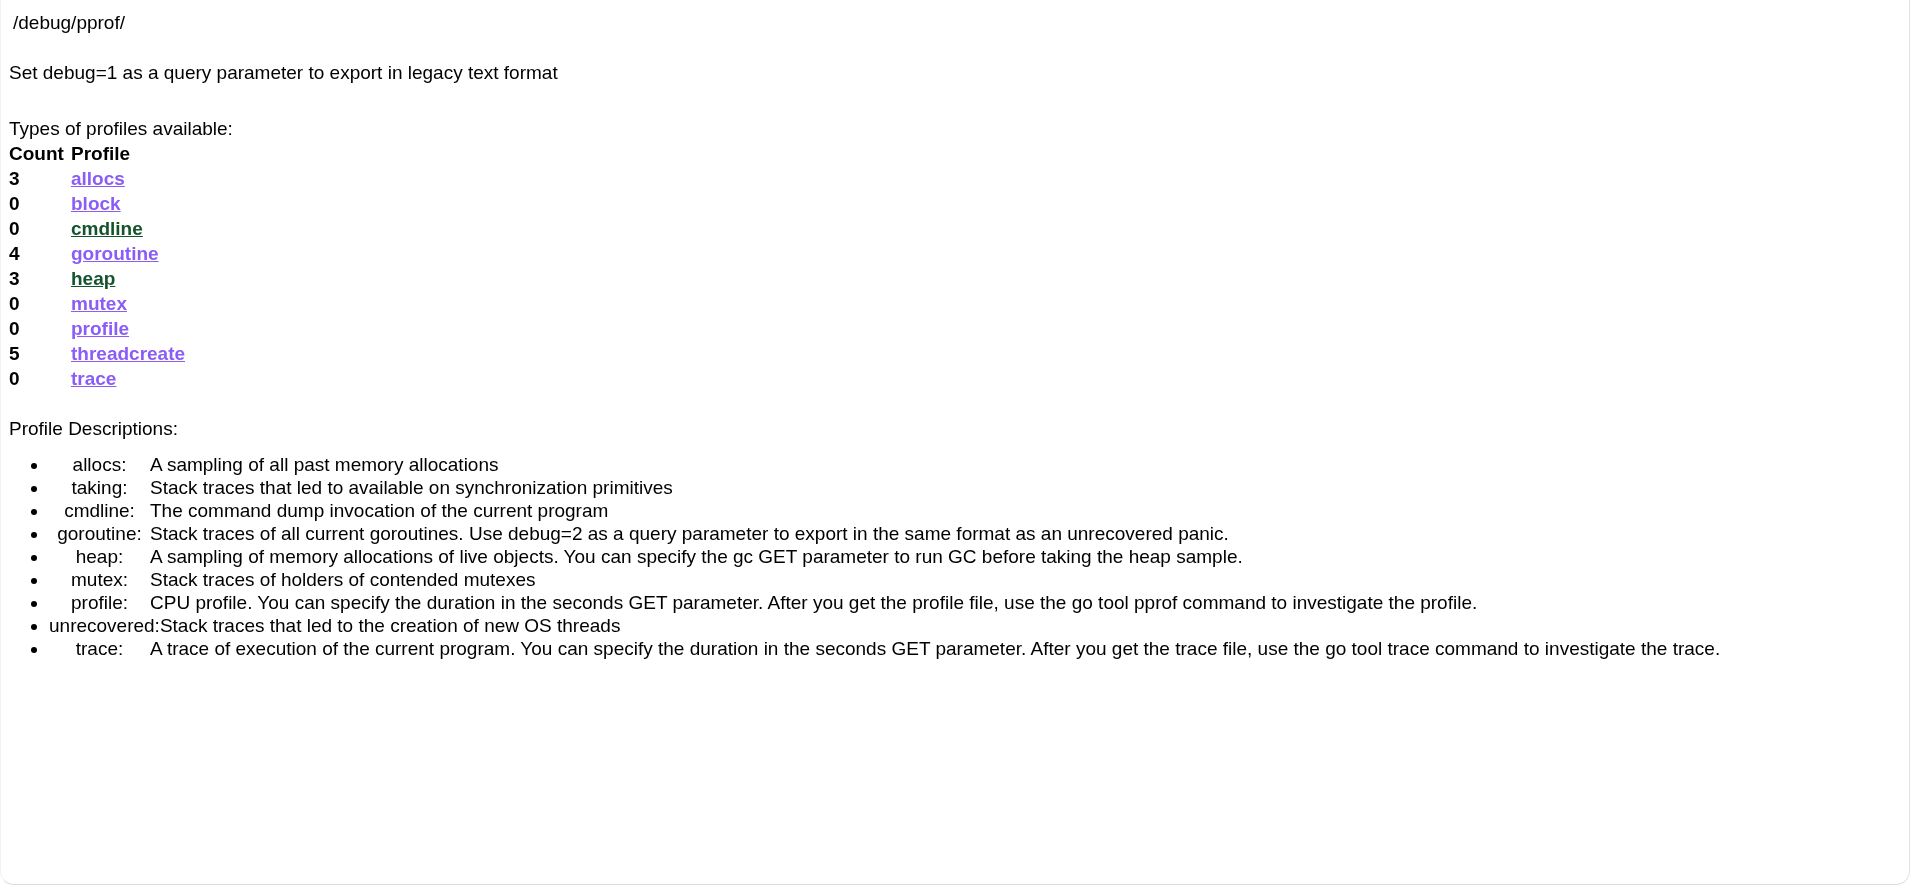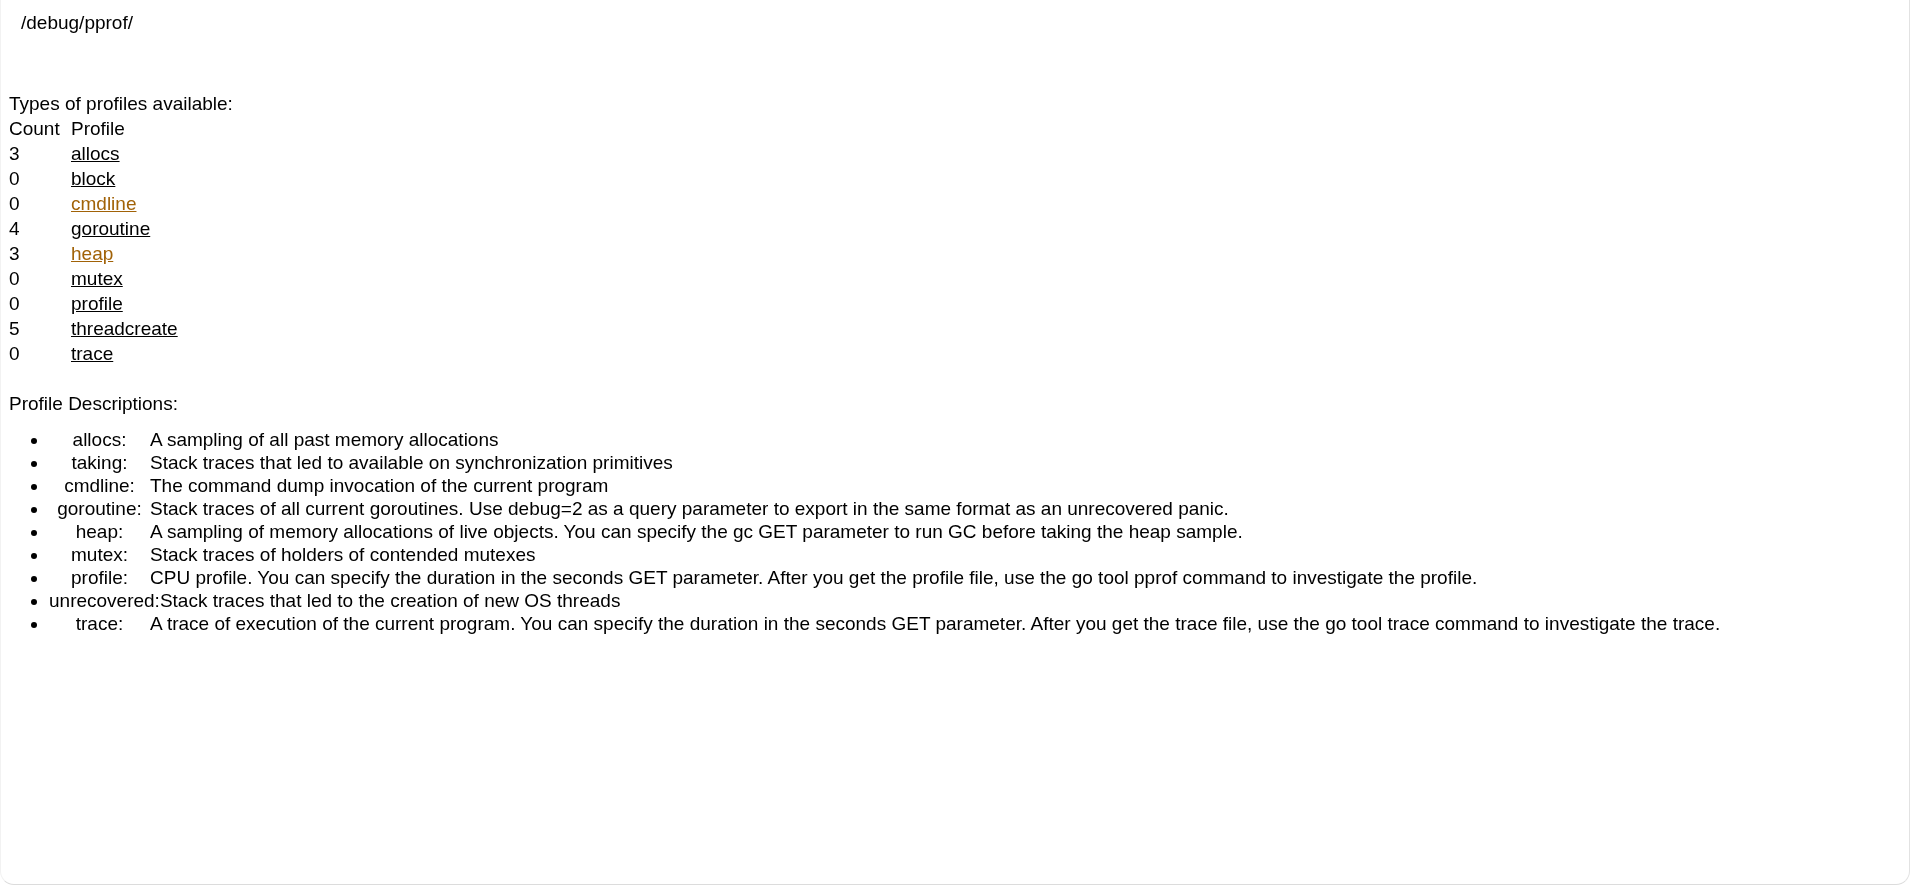--- a/index.html
+++ b/index.html
@@ -34,50 +34,51 @@
   }
 
   
   .line {
     font-size: 19px;
     line-height: 25px;
     white-space: pre;
     margin: 0;
   }
   .title-line {
-    margin: 0 0 0 12px;
+    margin: 0 0 0 4px;
     padding-top: 2px;
   }
   .spacer-md { height: 25px; }
   .spacer-lg { height: 31px; }
 
   
   .profile-table {
     border-collapse: collapse;
     font-size: 19px;
   }
   .profile-table td {
     padding: 0;
     line-height: 25px;
     vertical-align: top;
     white-space: pre;
+    font-weight: bold;
   }
   .col-count {
     width: 62px;
     text-align: left;
   }
   .col-profile {
     text-align: left;
   }
   a.pprof-link {
-    color: #000000;
+    color: #8b5cf6;
     text-decoration: underline;
   }
   a.pprof-link.visited {
-    color: #a16207;
+    color: #14532d;
   }
   .stack-dump-line {
     line-height: 25px;
     font-size: 19px;
   }
 
   
   .desc-heading {
     font-size: 19px;
     line-height: 25px;
@@ -106,20 +107,21 @@
 </head>
 <body>
 
 <div id="viewport">
   <div id="page">
 
     <div class="line title-line">/debug/pprof/</div>
 
     <div class="spacer-md"></div>
 
+    <div class="line">Set debug=1 as a query parameter to export in legacy text format</div>
 
     <div class="spacer-lg"></div>
 
     <div class="line">Types of profiles available:</div>
 
     <table class="profile-table">
       <thead>
         <tr>
           <td class="col-count">Count</td>
           <td class="col-profile">Profile</td>

